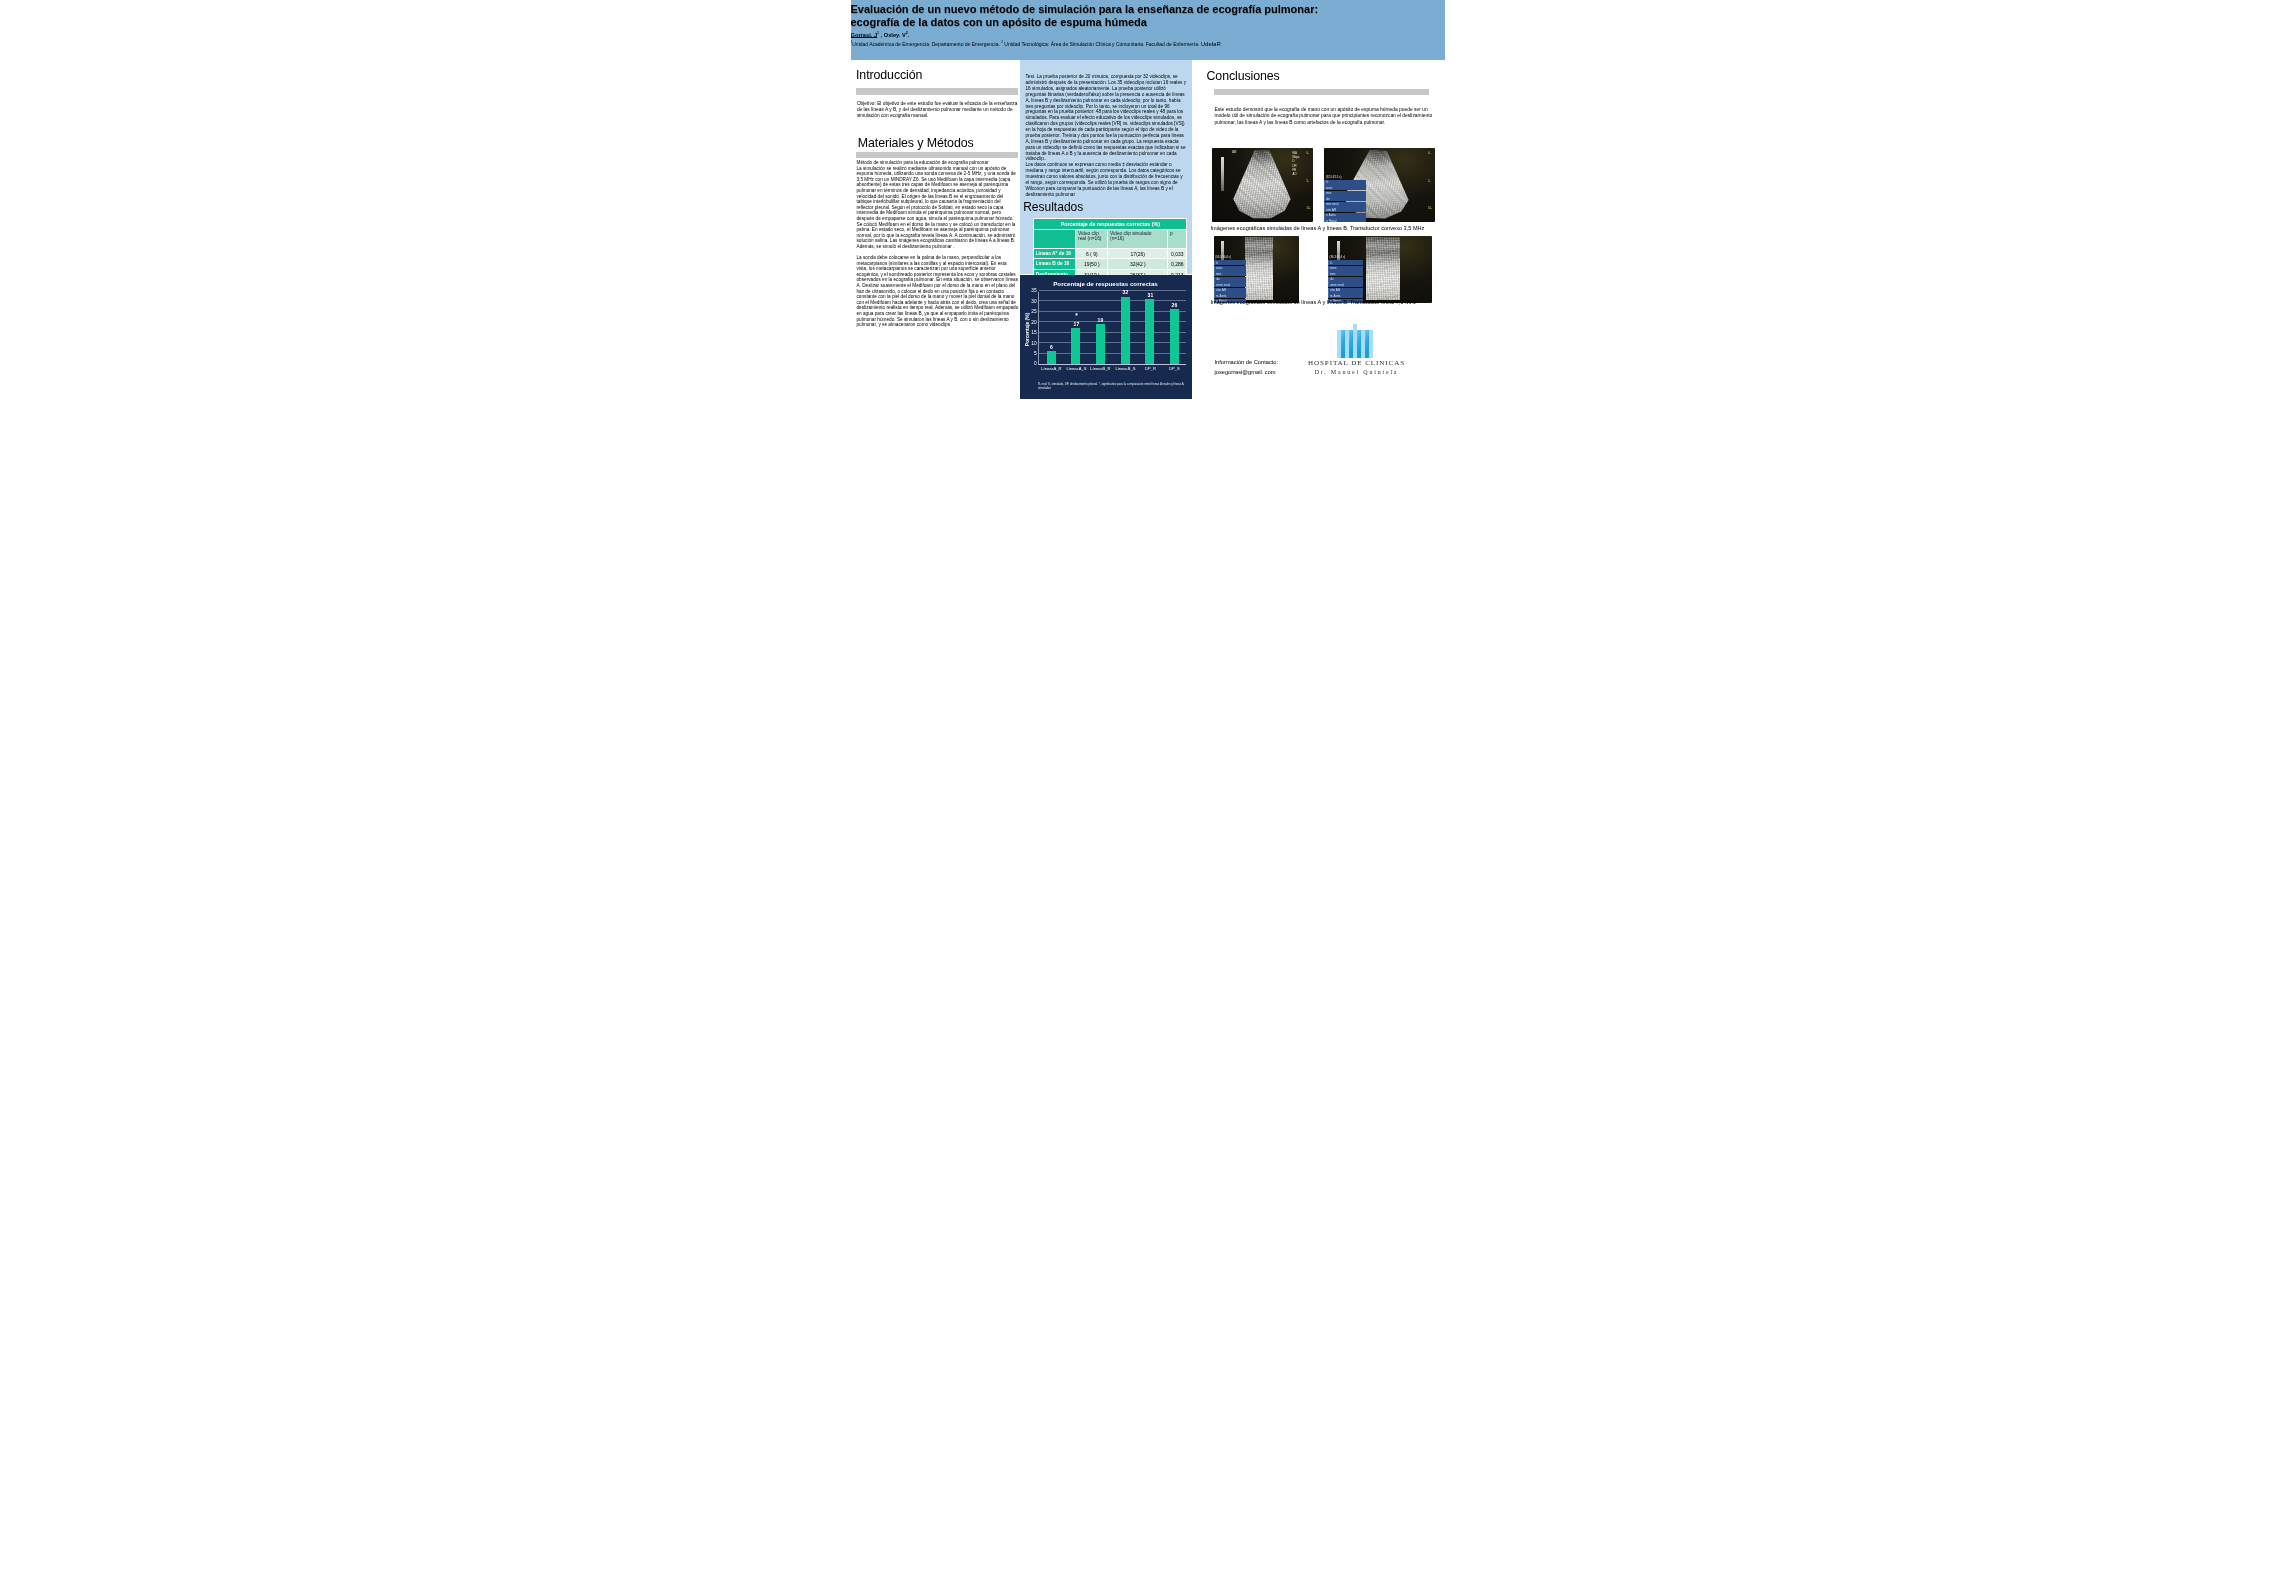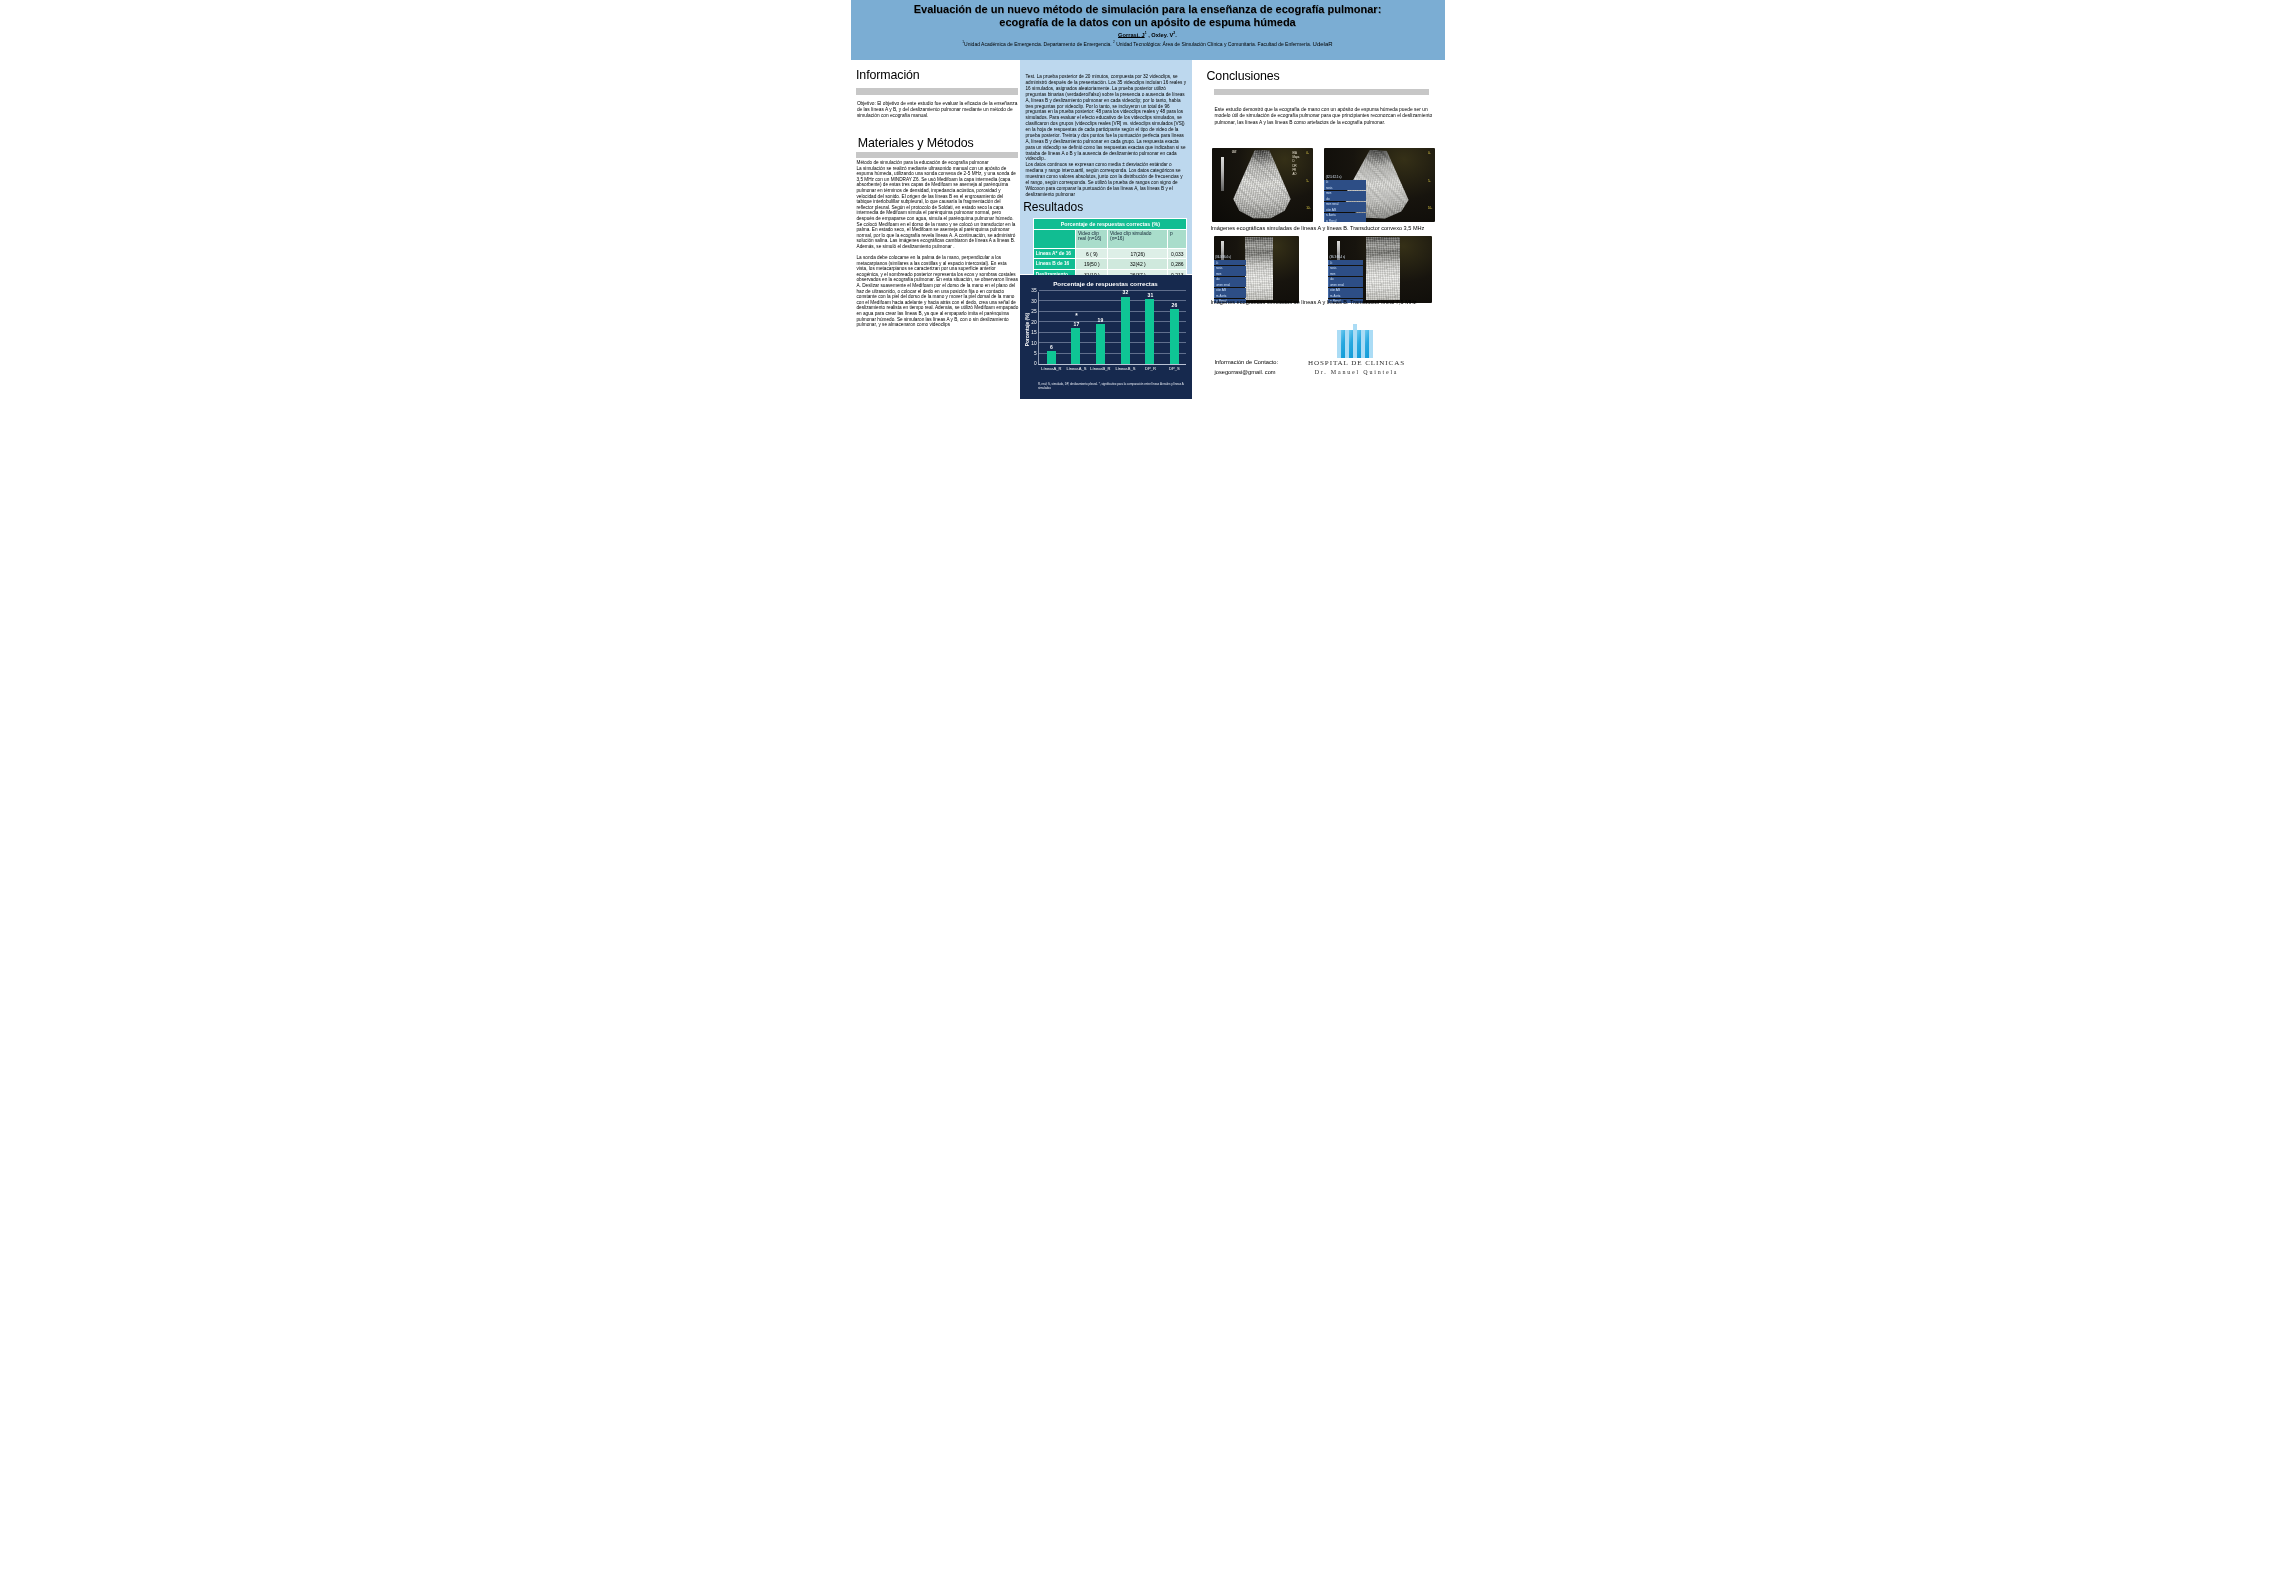--- a/index.html
+++ b/index.html
@@ -1,21 +1,21 @@
 <!DOCTYPE html>
 <html style="font-size:7.3px"><head>
 <meta charset="utf-8">
 <style>
   * { margin:0; padding:0; box-sizing:border-box; }
   html,body { background:#ffffff; }
   body { font-family:"Liberation Sans", sans-serif; }
   .poster { position:relative; width:594px; height:399px; background:#ffffff; overflow:hidden; margin:0 auto; }
 
   
-  .header { position:absolute; left:0; top:0; width:594px; height:60px; background:#7badd3; text-align:center; }
+  .header { position:absolute; left:0; top:0; width:594px; height:60px; background:#7badd3; text-align:left; }
   .title-line { font-weight:bold; font-size:11px; line-height:1.18; color:#000;
                 text-shadow:0.5px 0.5px 0 rgba(80,80,80,.35); }
   .title-line.first { padding-top:3.2px; }
   .authors { margin-top:1.4px; font-size:5.7px; font-weight:bold; color:#000; }
   .authors .uline { text-decoration:underline; text-decoration-thickness:0.9px; text-underline-offset:1.4px; }
   .authors sup, .affil sup { font-size:.62em; vertical-align:super; }
   .affil { margin-top:2.8px; font-size:5px; color:#000; }
   .affil .udelar { font-size:6px; }
 
   
@@ -109,21 +109,21 @@
 
 <div class="poster">
 
   <div class="header">
     <div class="title-line first">Evaluación de un nuevo método de simulación para la enseñanza de ecografía pulmonar:</div>
     <div class="title-line">ecografía de la datos con un apósito de espuma húmeda</div>
     <div class="authors"><span class="uline">Gorrasi. J</span><sup>1</sup><span> , Oxley. V</span><sup>2</sup><span>.</span></div>
     <div class="affil"><sup>1</sup><span>Unidad Académica de Emergencia. Departamento de Emergencia. </span><sup>2</sup><span> Unidad Tecnológica: Área de Simulación Clínica y Comunitaria. Facultad de Enfermería. </span><span class="udelar">UdelaR</span></div>
   </div>
 
-  <div class="sec-h" style="left:5.5px; top:68px;">Información</div>
+  <div class="sec-h" style="left:5.5px; top:68px;">Introducción</div>
   <div class="bar-gray" style="left:5.5px; top:88px; width:162px; height:6.9px;"></div>
   <div class="body-text intro-text">Objetivo: El objetivo de este estudio fue evaluar la eficacia de la enseñanza de las líneas A y B, y del deslizamiento pulmonar mediante un método de simulación con ecografía manual.</div>
 
   <div class="sec-h" style="left:7.3px; top:136px;">Materiales y Métodos</div>
   <div class="bar-gray" style="left:5.5px; top:152px; width:162px; height:6px;"></div>
   <div class="body-text met-text">
     <div>Método de simulación para la educación de ecografía pulmonar</div>
     <div>La simulación se realizó mediante ultrasonido manual con un apósito de espuma húmeda, utilizando una sonda convexa de 2-5 MHz, y una sonda de 3,5  MHz con un MINDRAY Z6.  Se usó Medifoam la capa intermedia (capa absorbente) de estas tres capas de Medifoam  se asemeja al parénquima pulmonar en términos de densidad, impedancia acústica, porosidad y velocidad del sonido. El origen de las líneas B es el engrosamiento del tabique interlobulillar subpleural, lo que causaría la fragmentación del reflector pleural. Según el protocolo de Soldati, en estado seco la capa intermedia de Medifoam simula el parénquima pulmonar normal, pero después de empaparse con agua, simula el parénquima pulmonar húmedo. Se colocó Medifoam en el dorso de la mano y se colocó un transductor en la palma. En estado seco, el Medifoam se asemeja al parénquima pulmonar normal, por lo que la ecografía revela líneas A.  A continuación, se administró solución salina. Las imágenes ecográficas cambiaron de líneas A a líneas B. Además, se simuló el deslizamiento pulmonar .</div>
     <div class="p2">La sonda debe colocarse en la palma de la mano, perpendicular a los metacarpianos (similares a las costillas y al espacio intercostal). En esta vista, los metacarpianos se caracterizan por una superficie anterior ecogénica, y el sombreado posterior representa los ecos y sombras costales observados en la ecografía pulmonar. En esta situación, se observaron líneas A. Deslizar suavemente el Medifoam por el dorso de la mano en el plano del haz de ultrasonido, o colocar el dedo en una posición fija o en contacto constante con la piel del dorso de la mano y mover la piel dorsal de la mano con el Medifoam hacia adelante y hacia atrás con el dedo, crea una señal de deslizamiento realista en tiempo real. Además, se utilizó Medifoam empapado en agua para crear las líneas B, ya que al empaparlo imita el parénquima pulmonar húmedo. Se simularon las líneas A y B, con o sin deslizamiento pulmonar, y se almacenaron como videoclips</div>
   </div>

